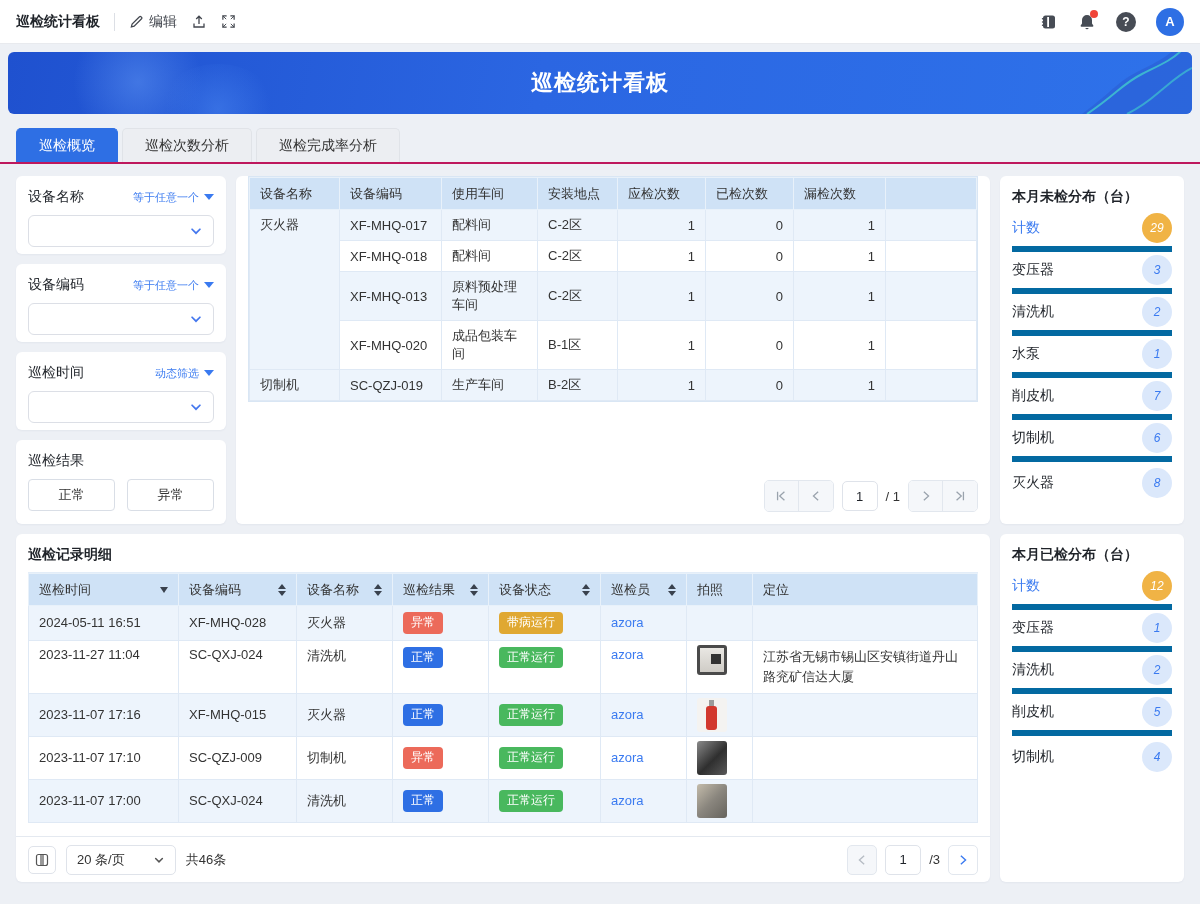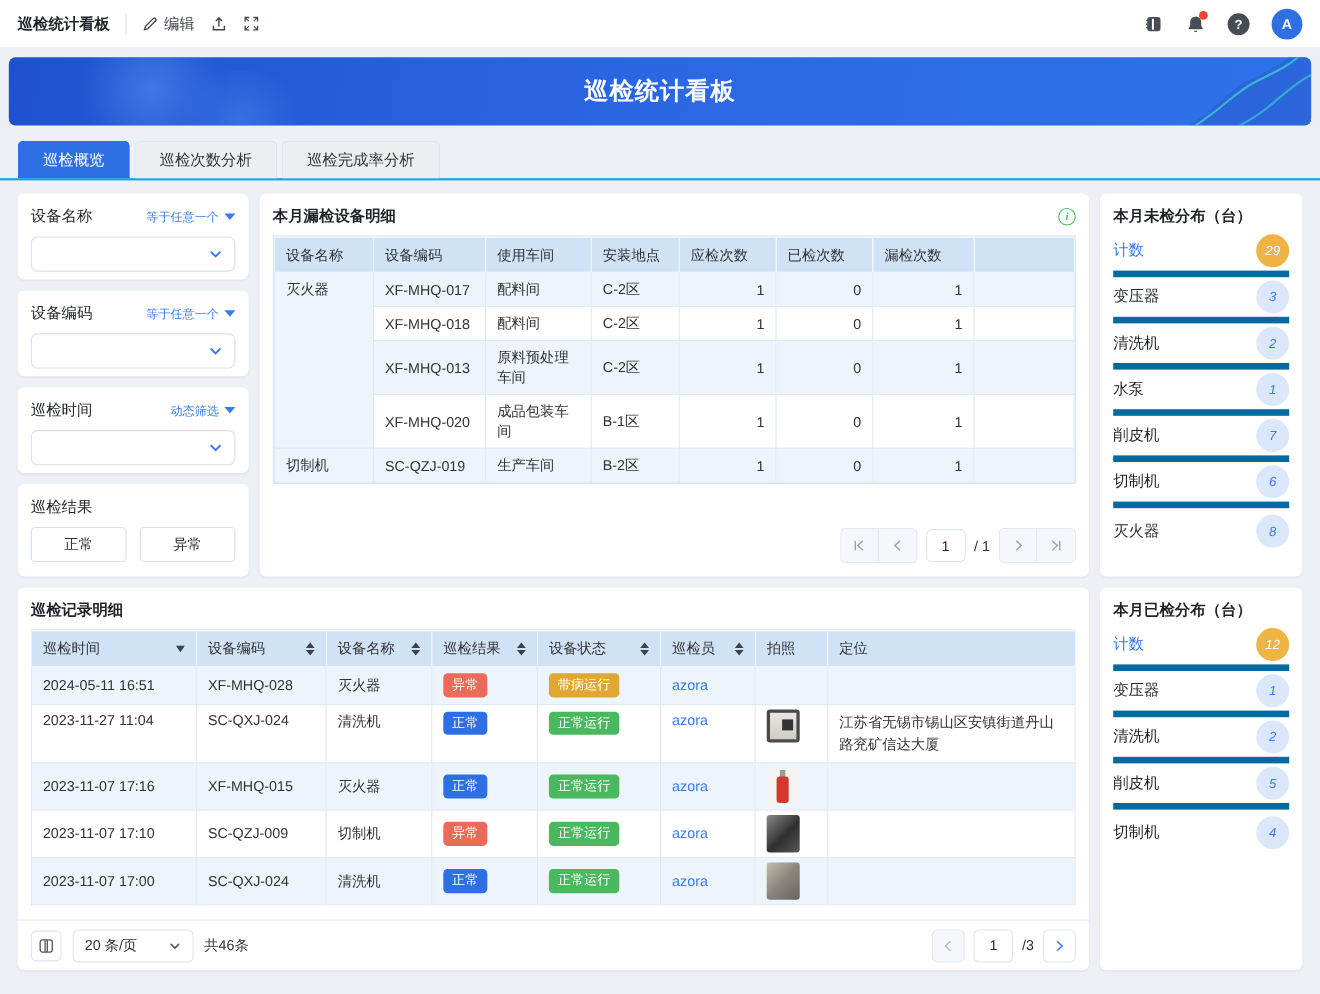--- a/index.html
+++ b/index.html
@@ -21,21 +21,21 @@
 
   
   .banner { position:relative; margin:8px 8px 0; height:62px; border-radius:6px; overflow:hidden;
             background:linear-gradient(100deg,#1f51cf 0%,#2b66e2 45%,#2e72ea 100%); display:flex; align-items:center; justify-content:center; }
   .banner h1 { color:#fff; font-size:22px; font-weight:700; letter-spacing:1px; z-index:2; }
   .banner .blob1 { position:absolute; left:60px; top:-30px; width:140px; height:120px; border-radius:50%; background:radial-gradient(circle,#5b90f0 0%,rgba(91,144,240,0) 70%); opacity:.55; }
   .banner .blob2 { position:absolute; left:150px; bottom:-40px; width:120px; height:90px; border-radius:50%; background:radial-gradient(circle,#4a86f0 0%,rgba(74,134,240,0) 70%); opacity:.5; }
   .banner svg.waves { position:absolute; right:0; top:0; height:100%; z-index:1; }
 
   
-  .tabstrip { margin-top:14px; padding:0 16px; display:flex; align-items:flex-end; gap:4px; border-bottom:2px solid #0ea5e9; }
+  .tabstrip { margin-top:14px; padding:0 16px; display:flex; align-items:flex-end; gap:4px; border-bottom:2px solid #be185d; }
   .tab { height:34px; padding:0 22px; display:flex; align-items:center; font-size:14px; border-radius:5px 5px 0 0; background:#eceef2; border:1px solid #e0e3e8; border-bottom:none; color:#333; cursor:pointer; }
   .tab.active { background:#2e6fe4; border-color:#2e6fe4; color:#fff; }
 
   
   .content { display:flex; gap:10px; padding:12px 16px 0;align-items:center; }
   .main-col { flex:1; display:flex; flex-direction:column; gap:10px; min-width:0; }
   .top-row { display:flex; gap:10px; height:348px; }
   .right-rail { width:184px; display:flex; flex-direction:column; gap:10px; }
   .card { background:#fff; border-radius:6px; box-shadow:0 1px 2px rgba(30,50,90,.05); }
 
@@ -239,24 +239,20 @@
             <span class="filter-label">巡检结果</span>
           </div>
           <div class="result-buttons">
             <button class="result-btn">正常</button>
             <button class="result-btn">异常</button>
           </div>
         </div>
       </div>
 
       <div class="card missed-card">
-        <div class="card-head">
-          <span class="card-title">本月漏检设备明细</span>
-          <span class="info-icon">i</span>
-        </div>
         <div class="missed-table-wrap">
           <table>
             <colgroup>
                 <col style="width:90px">
                 <col style="width:102px">
                 <col style="width:96px">
                 <col style="width:80px">
                 <col style="width:88px">
                 <col style="width:88px">
                 <col style="width:92px">

